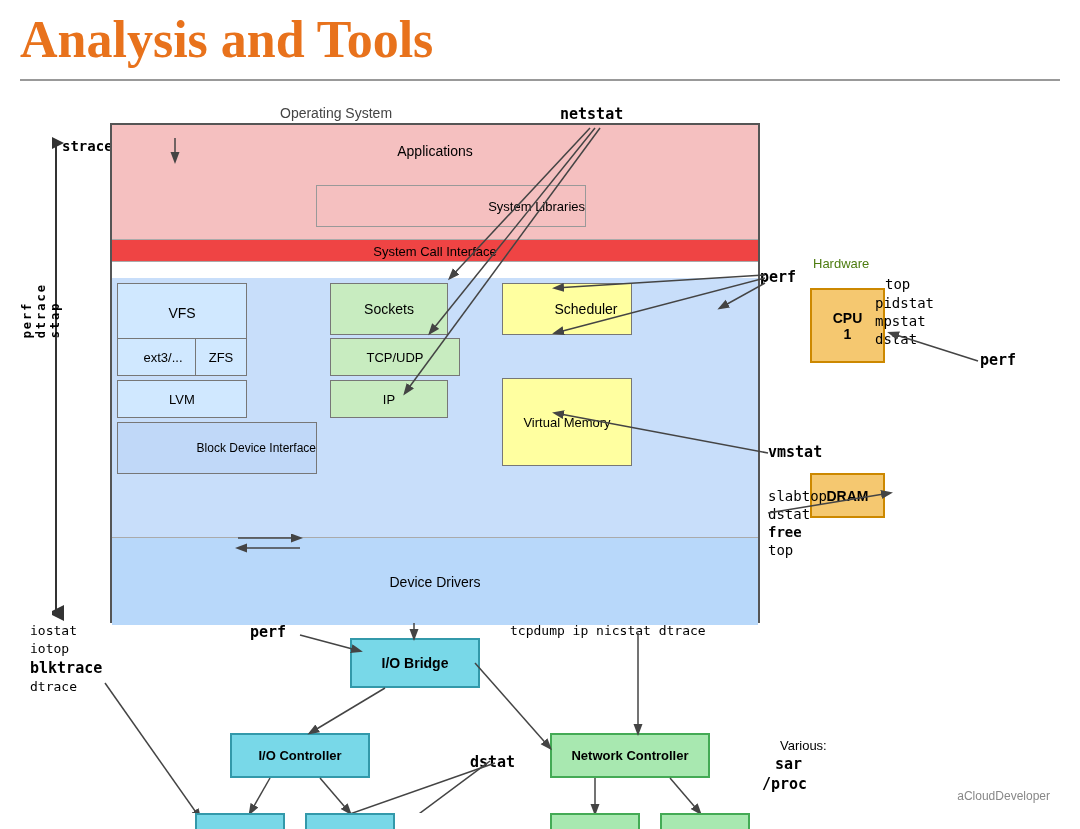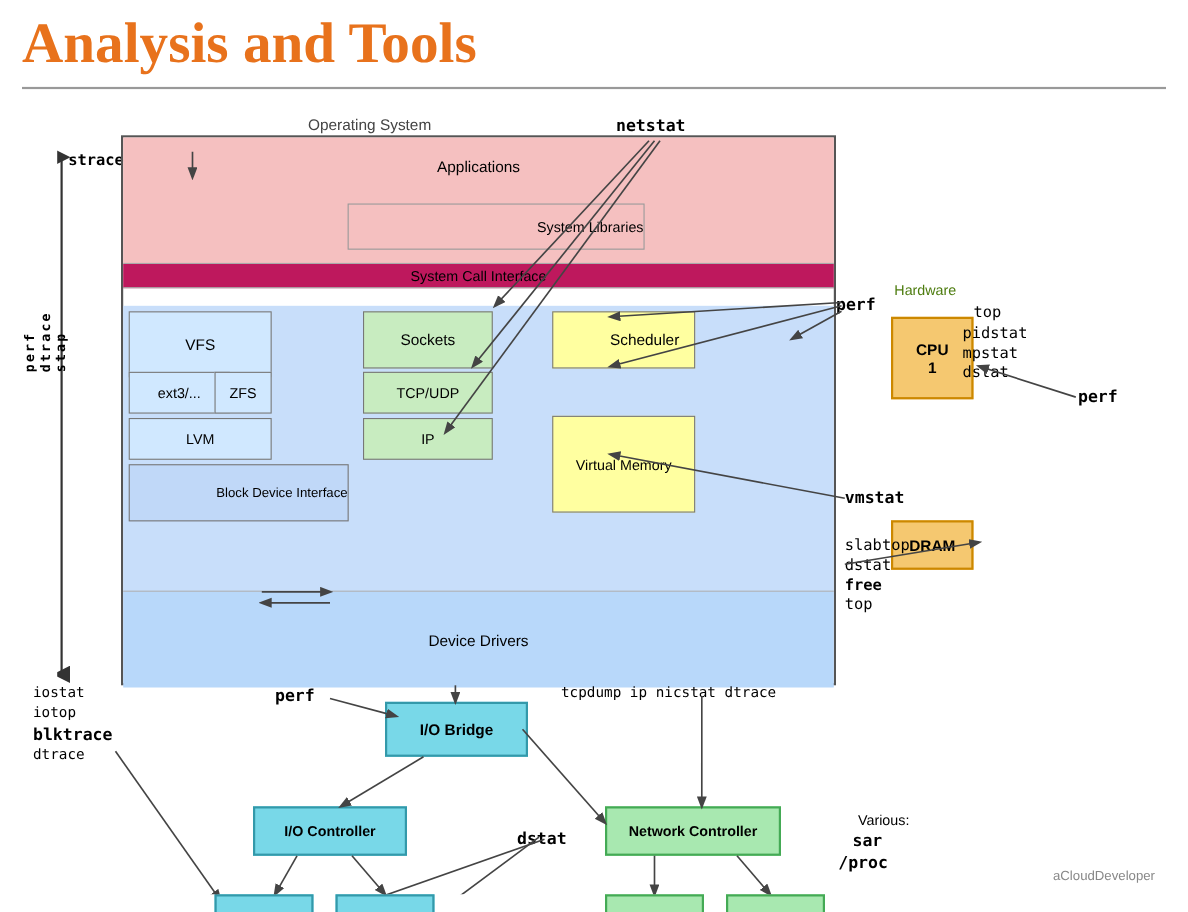--- a/index.html
+++ b/index.html
@@ -61,21 +61,21 @@
       border-bottom: 1px solid #aaa;
     }
 
     
     .layer-syscall {
       position: absolute;
       left: 0;
       top: 115px;
       width: 100%;
       height: 22px;
-      background: #be185d;
+      background: #ef4444;
       border-bottom: 1px solid #aaa;
     }
 
     
     .layer-kernel {
       position: absolute;
       left: 0;
       top: 153px;
       width: 100%;
       height: 260px;
@@ -479,21 +479,21 @@
         </div>
 
         <div class="box-bdi" style="position:absolute;left:5px;top:144px;width:200px;height:52px;background:#C0D8F8;border:1px solid #777;display:flex;align-items:center;justify-content:flex-end;font-size:12px;text-align:center;">
           <span>Block Device Interface</span>
         </div>
 
         <div class="box-sockets" style="position:absolute;left:218px;top:5px;width:118px;height:52px;background:#C8ECC0;border:1px solid #777;display:flex;align-items:center;justify-content:center;font-size:14px;">
           <span>Sockets</span>
         </div>
 
-        <div class="box-tcp" style="position:absolute;left:218px;top:60px;width:118px;height:38px;background:#C8ECC0;border:1px solid #777;display:flex;align-items:center;justify-content:center;font-size:13px;">
+        <div class="box-tcp" style="position:absolute;left:218px;top:60px;width:130px;height:38px;background:#C8ECC0;border:1px solid #777;display:flex;align-items:center;justify-content:center;font-size:13px;">
           <span>TCP/UDP</span>
         </div>
 
         <div class="box-ip" style="position:absolute;left:218px;top:102px;width:118px;height:38px;background:#C8ECC0;border:1px solid #777;display:flex;align-items:center;justify-content:center;font-size:13px;">
           <span>IP</span>
         </div>
 
 
         <div class="box-scheduler" style="position:absolute;left:390px;top:5px;width:130px;height:52px;background:#FFFFA0;border:1px solid #777;display:flex;align-items:center;justify-content:center;font-size:14px;padding-left:38px;">
           <span>Scheduler</span>

